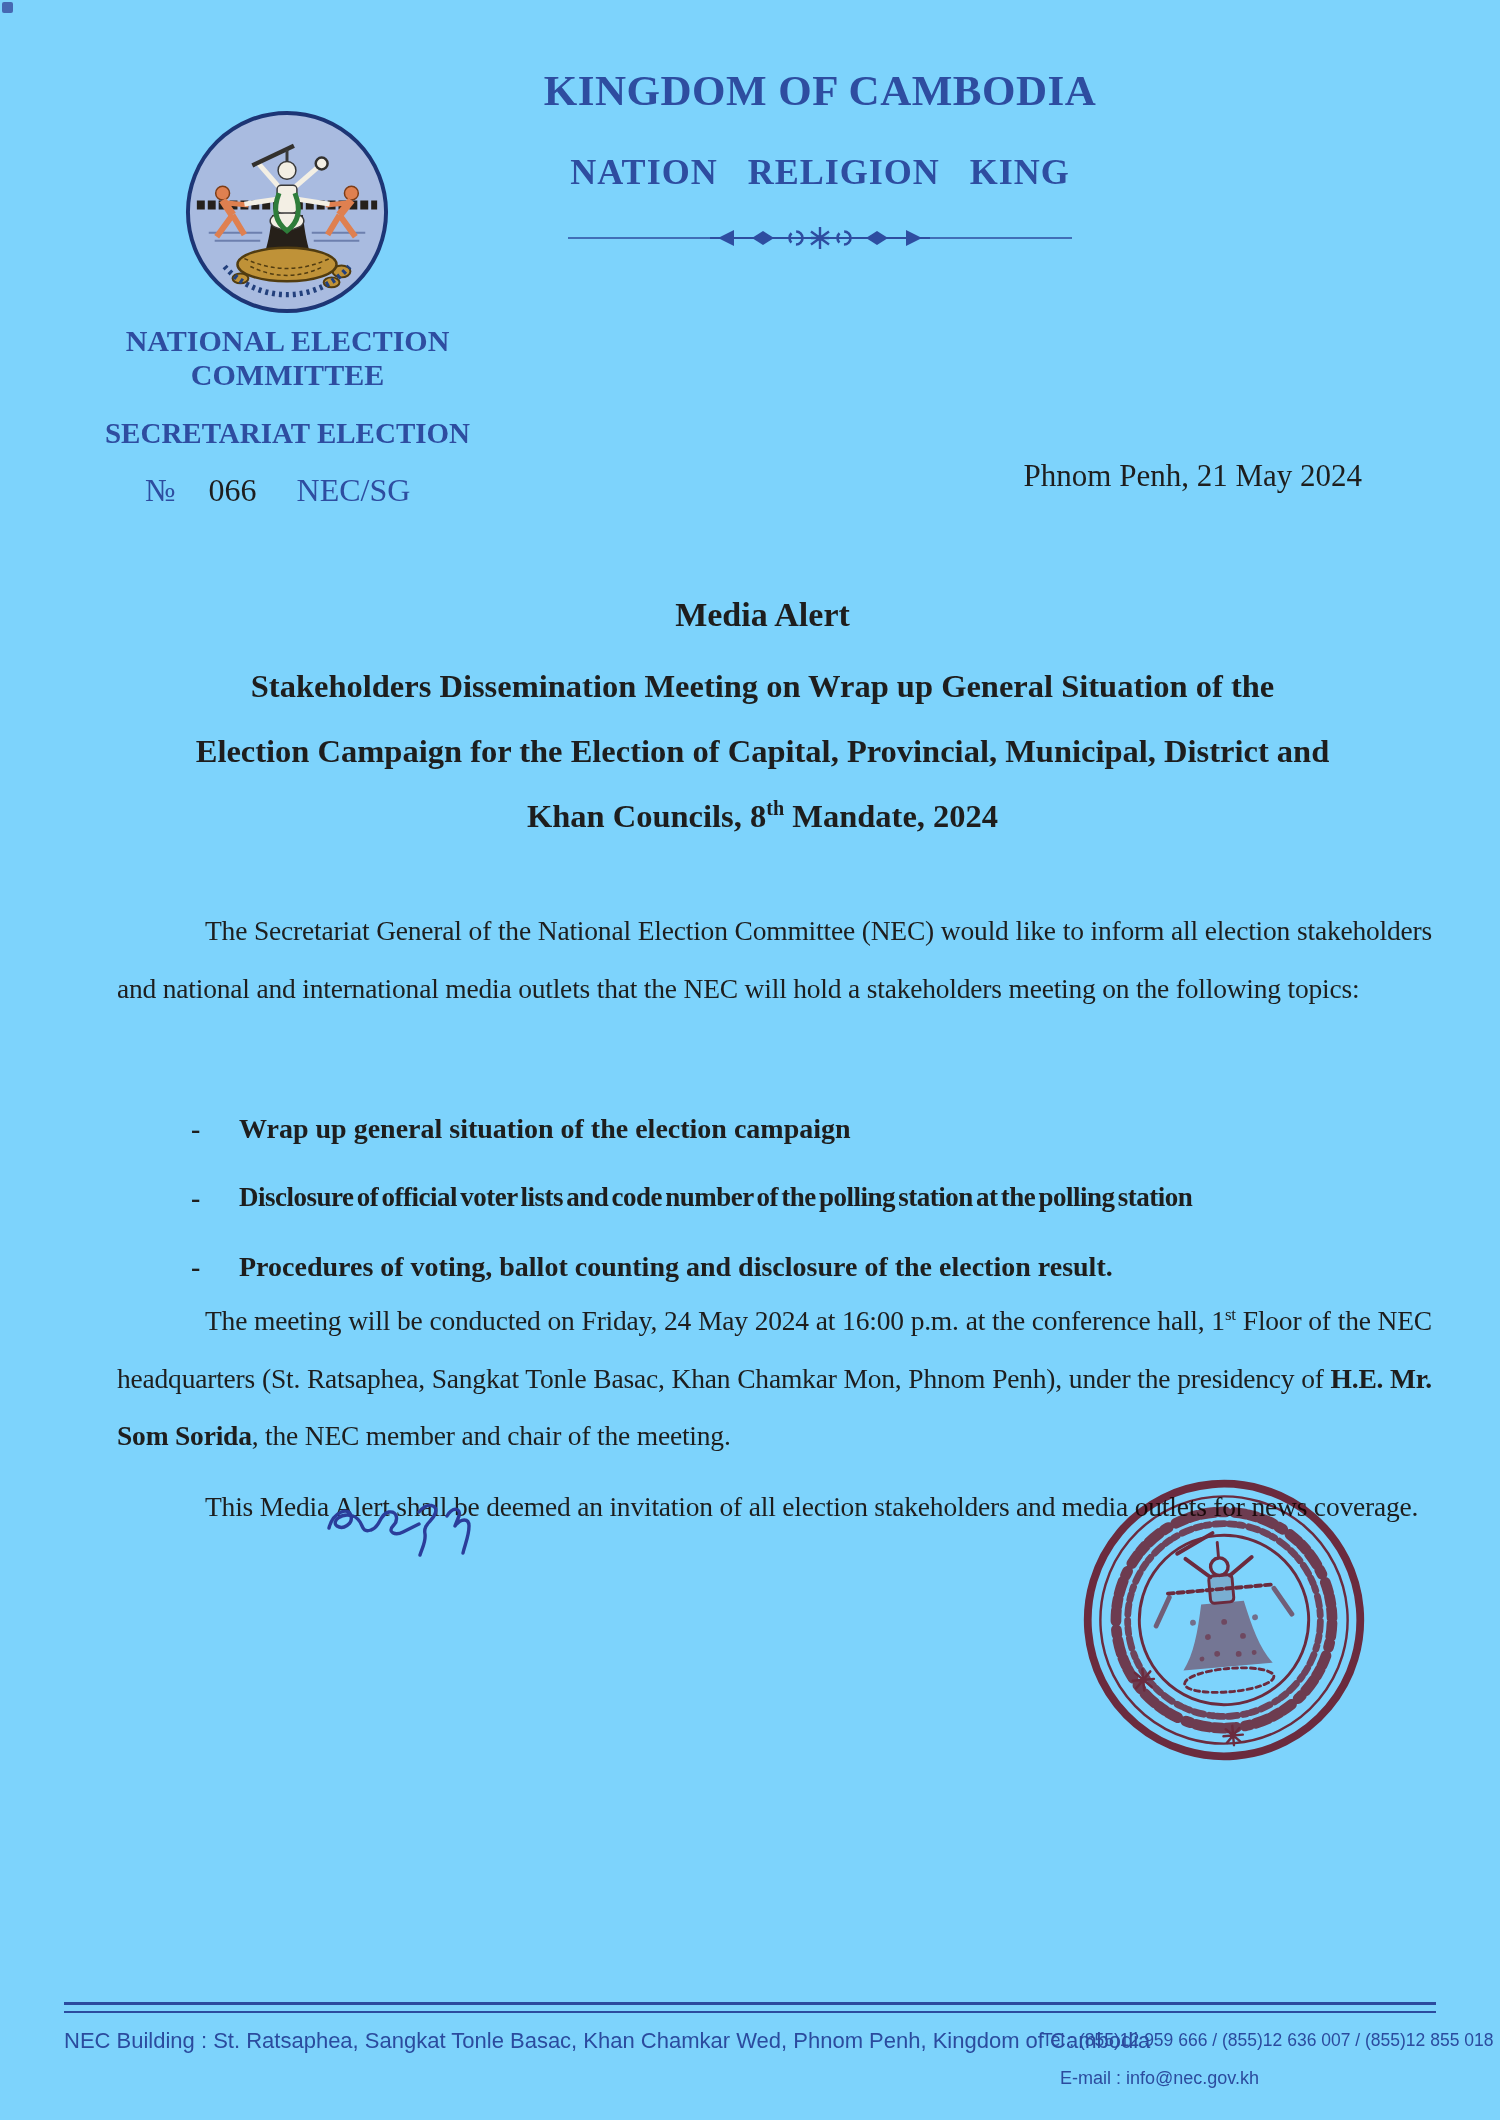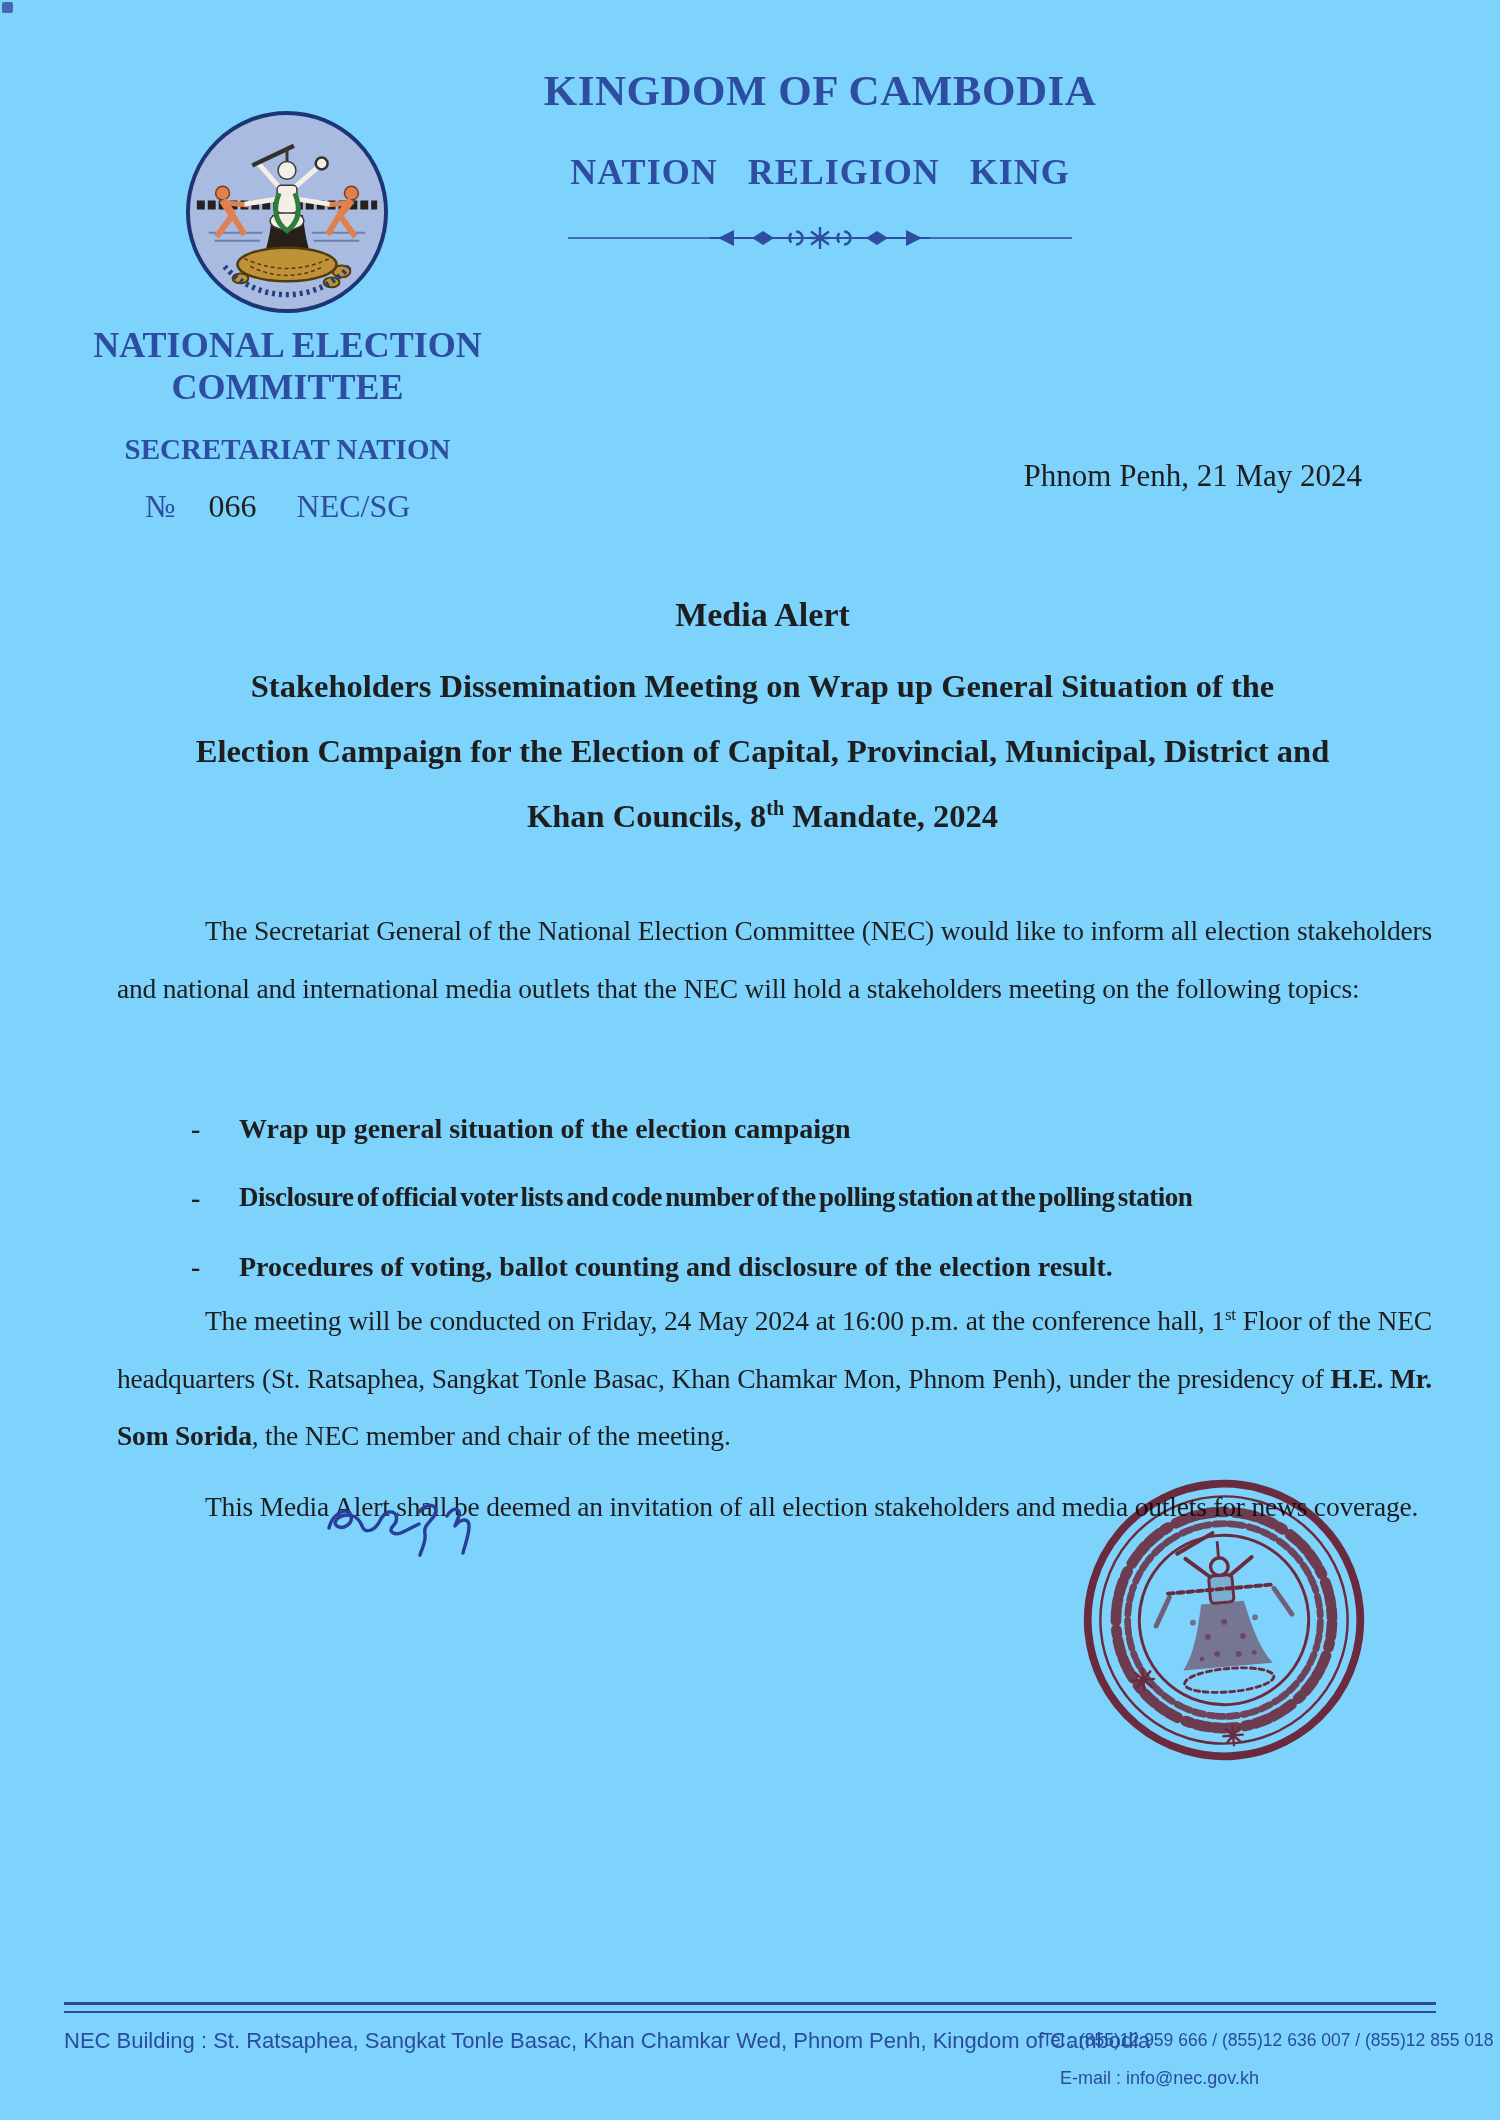--- a/index.html
+++ b/index.html
@@ -9,21 +9,21 @@
 
   
   .kingdom-block{position:absolute;left:420px;top:66px;width:800px;text-align:center;color:#2e4da0;}
   .kingdom-title{font-size:43px;font-weight:bold;letter-spacing:.5px;}
   .motto{font-size:36px;font-weight:bold;margin-top:36px;word-spacing:20px;letter-spacing:1px;}
   .divider{margin-top:32px;}
 
   .emblem{position:absolute;left:183px;top:108px;}
 
   .org-block{position:absolute;left:35px;top:324px;width:505px;text-align:center;color:#2e4da0;font-weight:bold;}
-  .org-name{font-size:36px;}
+  .org-name{font-size:30px;}
   .org-unit{font-size:29px;margin-top:25px;}
   .doc-no{margin-top:22px;font-size:32px;font-weight:normal;display:flex;justify-content:flex-start;padding-left:110px;align-items:baseline;}
   .doc-no .num{color:#1e1e1e;margin-left:33px;}
   .doc-no .suffix{margin-left:40px;}
   .nosym{border-bottom:none;}
 
   .dateline{position:absolute;right:138px;top:458px;font-size:31px;color:#1e1e1e;}
 
   
   .content{position:absolute;left:105px;top:592px;width:1315px;}
@@ -135,21 +135,21 @@
       <ellipse cx="105" cy="158" rx="50" ry="17" fill="#bf9238" stroke="#513c10" stroke-width="2.5"></ellipse>
       <path d="M62,152 Q105,172 148,152" stroke="#513c10" stroke-width="1.5" fill="none" stroke-dasharray="4 3"></path>
       <path d="M68,160 Q105,178 142,160" stroke="#513c10" stroke-width="1.5" fill="none" stroke-dasharray="4 3"></path>
     </g>
 
     <path d="M42,160 A84,84 0 0 0 168,160" stroke="#23407c" stroke-width="5.5" fill="none" stroke-dasharray="3 4"></path>
   </svg>
 
   <div class="org-block">
     <div class="org-name">NATIONAL ELECTION COMMITTEE</div>
-    <div class="org-unit">SECRETARIAT NATION</div>
+    <div class="org-unit">SECRETARIAT ELECTION</div>
     <div class="doc-no">
       <span class="nosym">№</span>
       <span class="num">066</span>
       <span class="suffix">NEC/SG</span>
     </div>
   </div>
 
   <div class="dateline">Phnom Penh, 21 May 2024</div>
 
   <main class="content">

